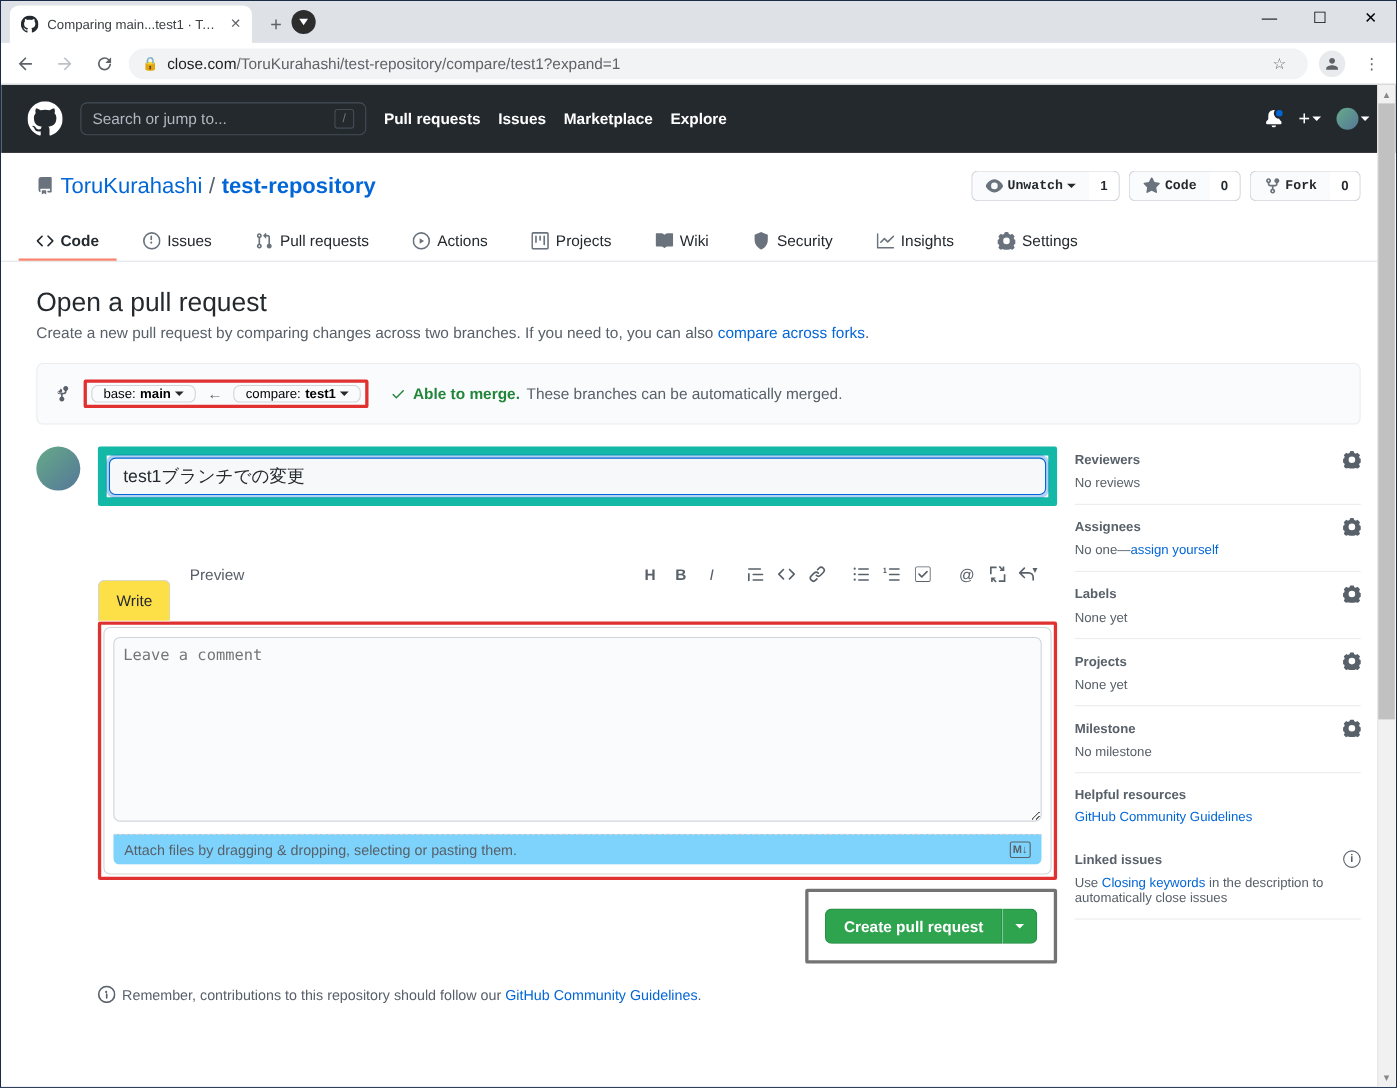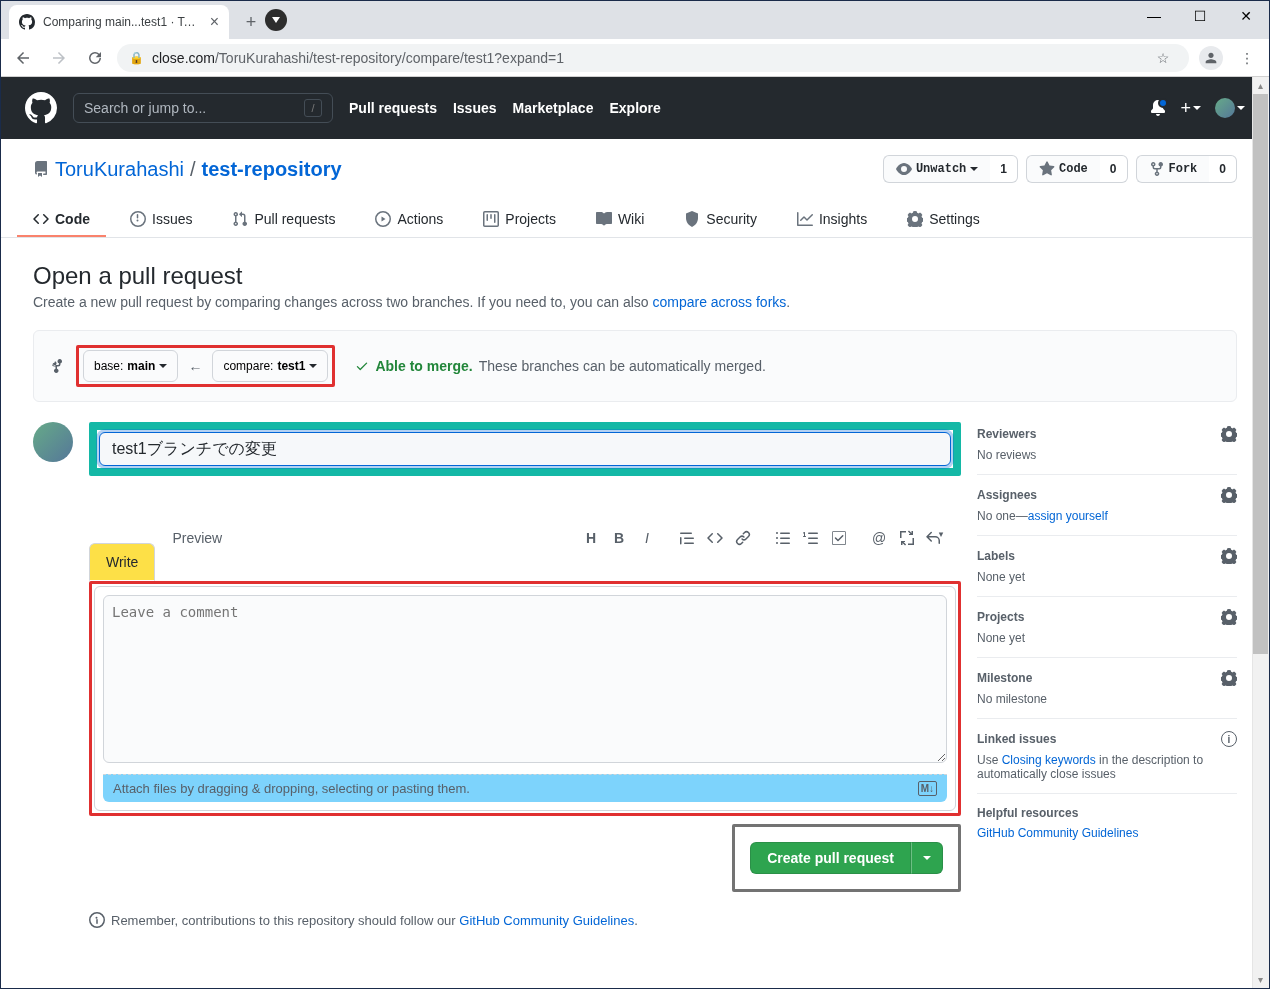--- a/index.html
+++ b/index.html
@@ -57,21 +57,21 @@
 .repo-tab svg { fill: #6a737d; }
 .repo-tab.active svg { fill: #24292e; }
 
 .main-content { padding: 24px 32px; }
 .page-title { font-size: 24px; font-weight: 400; margin-bottom: 4px; }
 .page-subtitle { color: #586069; font-size: 14px; }
 .page-subtitle a { color: #0366d6; text-decoration: none; }
 
 .compare-box { margin-top: 20px; border: 1px solid #eaecef; border-radius: 6px; background: #fafbfc; padding: 14px 16px; display: flex; align-items: center; gap: 10px; }
 .compare-icon { color: #586069; }
-.branch-btn { background: #fafbfc; border: 1px solid #d1d5da; border-radius: 6px; height: 32px; padding: 0 10px; font-size: 12px; display: flex; align-items: center; gap: 4px; font-weight: 500; }
+.branch-btn { background: #fafbfc; border: 1px solid #d1d5da; border-radius: 6px; height: 16px; padding: 0 10px; font-size: 12px; display: flex; align-items: center; gap: 4px; font-weight: 500; }
 .branch-btn .caret { width: 0; height: 0; border-left: 4px solid transparent; border-right: 4px solid transparent; border-top: 4px solid #24292e; }
 .arrow-left { color: #586069; }
 .merge-status { display: flex; align-items: center; gap: 6px; font-size: 14px; margin-left: 10px; }
 .merge-check { color: #22863a; }
 .merge-able { color: #22863a; font-weight: 600; }
 .merge-desc { color: #586069; }
 .branch-red-wrap { padding: 0; display: flex; gap: 10px; align-items: center; border: 3px solid #e03030; border-radius: 2px; padding: 2px 4px; }
 
 .pr-form-row { display: flex; gap: 16px; margin-top: 20px; }
 .pr-avatar { width: 40px; height: 40px; border-radius: 50%; background: linear-gradient(135deg, #6a8, #579); flex-shrink: 0; }
@@ -473,31 +473,31 @@
           </div>
           <div class="side-section">
             <div class="side-header">
                 <span>Milestone</span>
                 <svg class="gear" width="16" height="16" viewBox="0 0 16 16">
                   <path fill="#586069" d="M8 0a8.2 8.2 0 011.7.18l.4 1.6c.53.14 1.03.35 1.5.62l1.4-.9a8.2 8.2 0 012.4 2.4l-.9 1.4c.27.47.48.97.62 1.5l1.6.4a8.2 8.2 0 010 3.4l-1.6.4c-.14.53-.35 1.03-.62 1.5l.9 1.4a8.2 8.2 0 01-2.4 2.4l-1.4-.9c-.47.27-.97.48-1.5.62l-.4 1.6a8.2 8.2 0 01-3.4 0l-.4-1.6a6.5 6.5 0 01-1.5-.62l-1.4.9a8.2 8.2 0 01-2.4-2.4l.9-1.4a6.5 6.5 0 01-.62-1.5l-1.6-.4a8.2 8.2 0 010-3.4l1.6-.4c.14-.53.35-1.03.62-1.5l-.9-1.4a8.2 8.2 0 012.4-2.4l1.4.9c.47-.27.97-.48 1.5-.62l.4-1.6A8.2 8.2 0 018 0zm0 5a3 3 0 100 6 3 3 0 000-6z"></path>
                 </svg>
               </div>
             <div class="side-body">No milestone</div>
           </div>
+          <div class="side-section" style="border-bottom:none">
+            <div class="side-header">Helpful resources</div>
+            <div class="side-body"><a>GitHub Community Guidelines</a></div>
+          </div>
           <div class="side-section">
             <div class="side-header">
                 <span>Linked issues</span>
                 <span class="side-title-info">i</span>
               </div>
             <div class="side-body"><span>Use </span><a>Closing keywords</a><span> in the description to automatically close issues</span></div>
           </div>
-          <div class="side-section" style="border-bottom:none">
-            <div class="side-header">Helpful resources</div>
-            <div class="side-body"><a>GitHub Community Guidelines</a></div>
-          </div>
         </div>
       </div>
     </div>
 
     <div class="scrollbar-track">
       <div class="scrollbar-arrow" style="top:0">▴</div>
       <div class="scrollbar-thumb"></div>
       <div class="scrollbar-arrow" style="bottom:0">▾</div>
     </div>
   </div>

